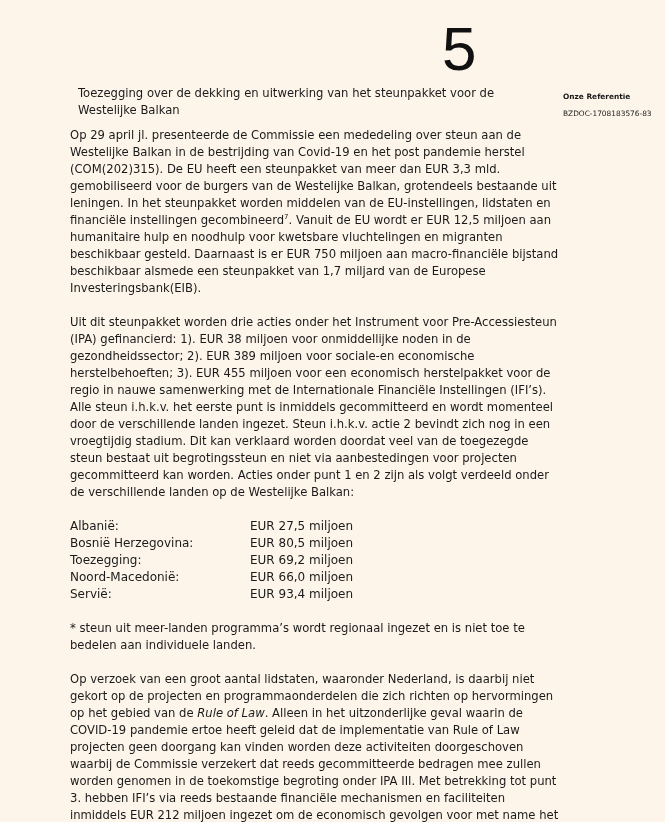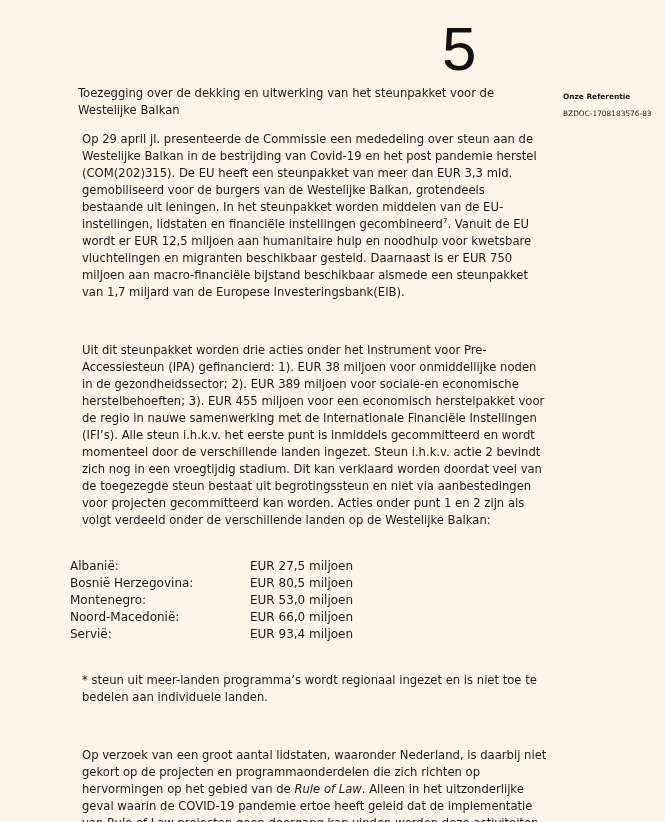--- a/index.html
+++ b/index.html
@@ -48,21 +48,21 @@
       top: 77px;
       width: 490px;
       font-size: 11.6px;
       line-height: 17px;
     }
     .title {
       font-weight: normal;
       margin: 8px;
     }
     p {
-      margin: 12px;
+      margin: 0;
     }
     .gap {
       height: 17px;
     }
     .alloc-table {
       border-collapse: collapse;
       font-size: 12px;
       line-height: 17px;
     }
     .alloc-table td {
@@ -104,22 +104,22 @@
     <tbody id="alloc-body">
         <tr>
           <td class="country">Albanië:</td>
           <td>EUR 27,5 miljoen</td>
         </tr>
         <tr>
           <td class="country">Bosnië Herzegovina:</td>
           <td>EUR 80,5 miljoen</td>
         </tr>
         <tr>
-          <td class="country">Montenegro:</td>
-          <td>EUR 53,0 miljoen</td>
+          <td class="country">Toezegging:</td>
+          <td>EUR 69,2 miljoen</td>
         </tr>
         <tr>
           <td class="country">Noord-Macedonië:</td>
           <td>EUR 66,0 miljoen</td>
         </tr>
         <tr>
           <td class="country">Servië:</td>
           <td>EUR 93,4 miljoen</td>
         </tr>
       </tbody>

